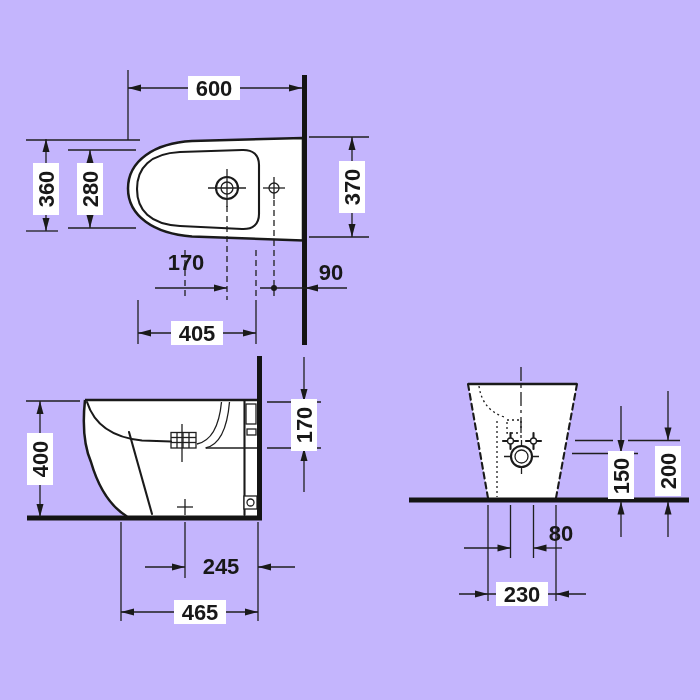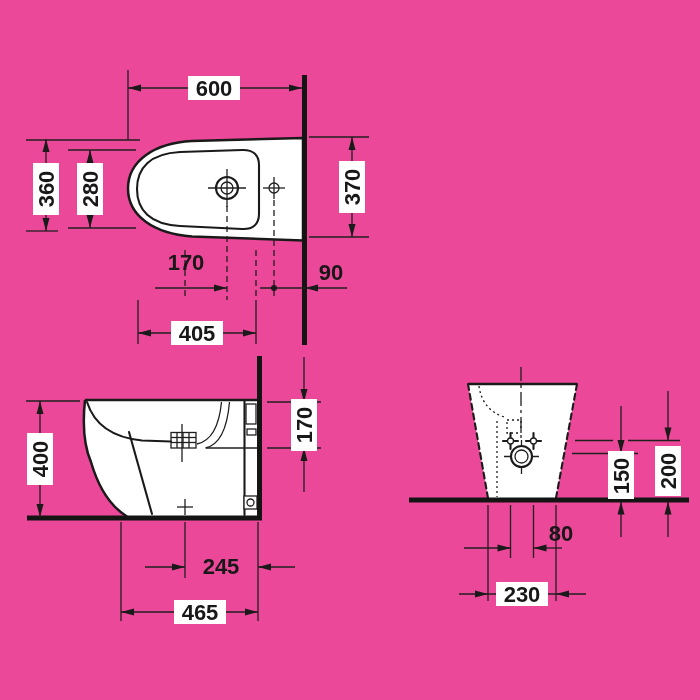--- a/index.html
+++ b/index.html
@@ -1,16 +1,16 @@
 <!DOCTYPE html>
 <html><head>
 <meta charset="utf-8">
 <style>
   html,body{margin:0;padding:0;background:#fff;}
-  #stage{position:relative;width:700px;height:700px;background:#ec4899;overflow:hidden;
+  #stage{position:relative;width:700px;height:700px;background:#c4b5fd;overflow:hidden;
          font-family:"Liberation Sans",sans-serif;}
   svg{display:block;}
   .thin{stroke:#1f1f1f;stroke-width:1.3;fill:none;stroke-linecap:butt;}
   .med{stroke:#1a1a1a;stroke-width:2.1;fill:none;stroke-linecap:round;}
   .heavy{stroke:#1a1a1a;stroke-width:2.5;fill:none;stroke-linecap:butt;}
   .thick{stroke:#141414;stroke-width:5;fill:none;stroke-linecap:butt;}
   .dash{stroke-dasharray:6 4;}
   .dots{stroke-dasharray:2 3;}
   .cline{stroke-dasharray:14 4 3 4;}
   .arr{fill:#1a1a1a;stroke:none;}

